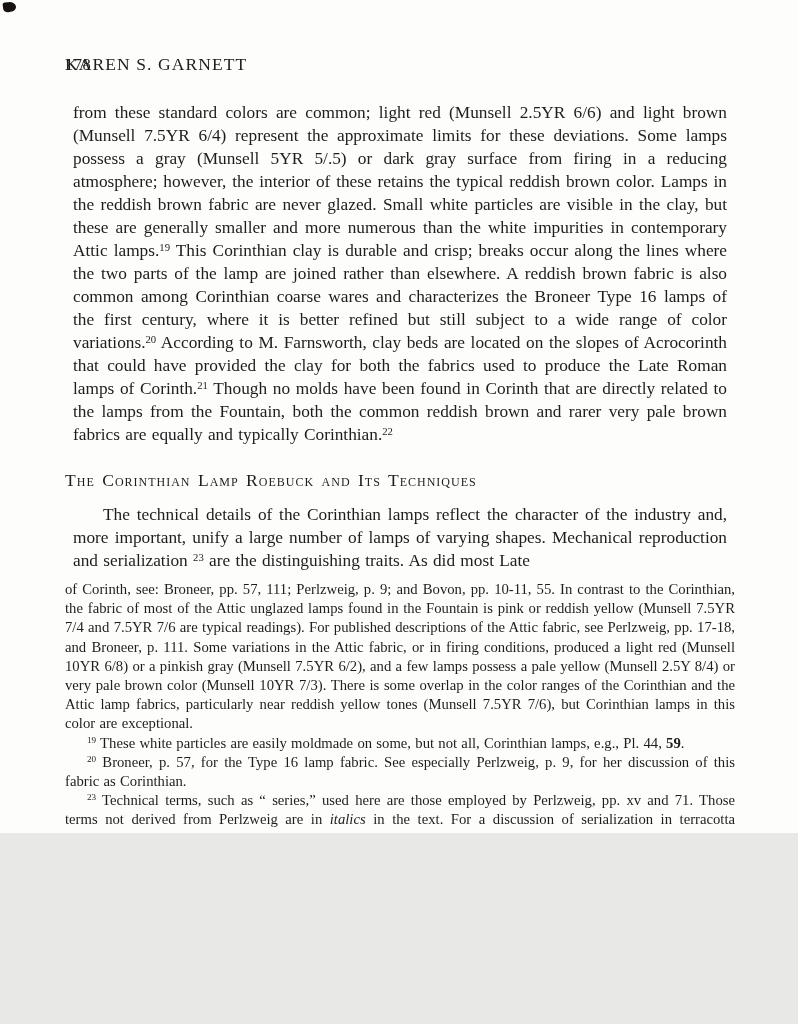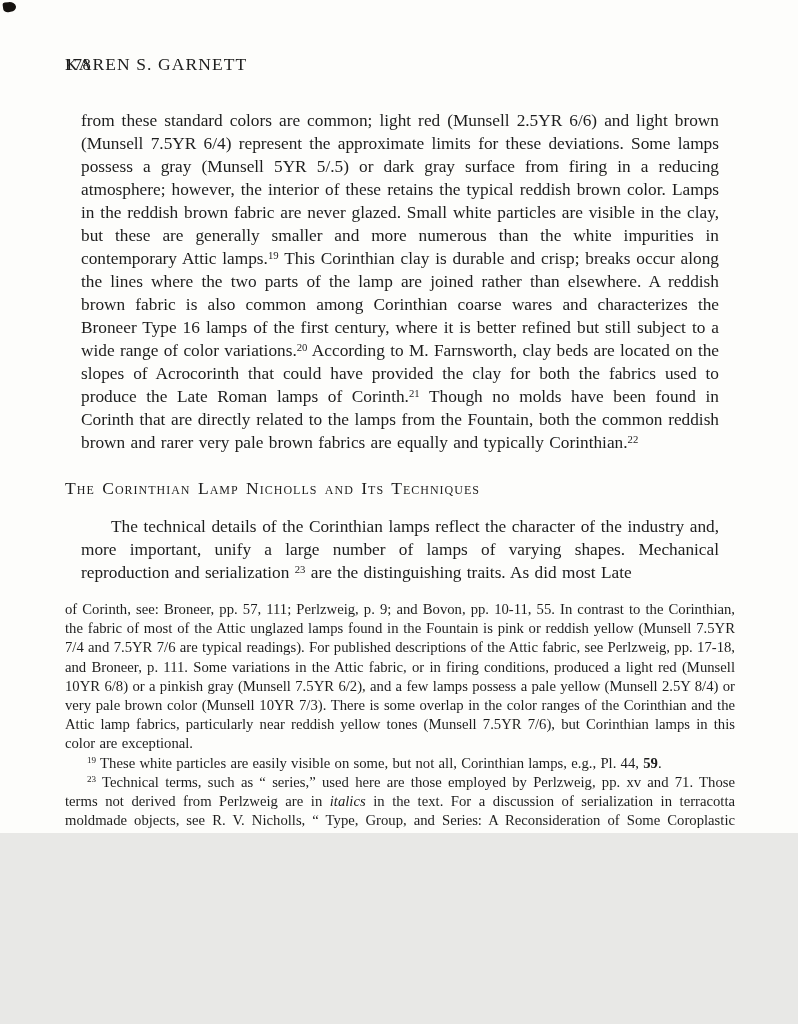--- a/index.html
+++ b/index.html
@@ -40,21 +40,21 @@
     font-size: 17.5px;
     letter-spacing: 1.1px;
   }
   .text-block {
     position: absolute;
     top: 93px;
     left: 65px;
     width: 670px;
   }
   .body-para {
-    margin: 16px;
+    margin: 8px;
     font-size: 17.3px;
     line-height: 23px;
     text-align: justify;
     word-spacing: 1px;
   }
   .body-para.indent { text-indent: 30px; font-family: Liberation Serif, serif; }
   .section-heading {
     margin: 24px 0 12px 0;
     font-size: 17.6px;
     font-weight: 400;
@@ -119,27 +119,28 @@
 
   <header class="running-header">
     <span class="page-number">178</span>
     <span class="running-head">KAREN S. GARNETT</span>
   </header>
 
   <main class="text-block">
 
     <p class="body-para no-indent"><span>from these standard colors are common; light red (Munsell 2.5YR 6/6) and light brown (Munsell 7.5YR 6/4) represent the approximate limits for these deviations. Some lamps possess a gray (Munsell 5YR 5/.5) or dark gray surface from firing in a reducing atmosphere; however, the interior of these retains the typical reddish brown color. Lamps in the reddish brown fabric are never glazed. Small white particles are visible in the clay, but these are generally smaller and more numerous than the white impurities in contemporary Attic lamps.</span><sup>19</sup><span> This Corinthian clay is durable and crisp; breaks occur along the lines where the two parts of the lamp are joined rather than elsewhere. A reddish brown fabric is also common among Corinthian coarse wares and characterizes the Broneer Type 16 lamps of the first century, where it is better refined but still subject to a wide range of color variations.</span><sup>20</sup><span> According to M. Farnsworth, clay beds are located on the slopes of Acrocorinth that could have provided the clay for both the fabrics used to produce the Late Roman lamps of Corinth.</span><sup>21</sup><span> Though no molds have been found in Corinth that are directly related to the lamps from the Fountain, both the common reddish brown and rarer very pale brown fabrics are equally and typically Corinthian.</span><sup>22</sup></p>
 
-    <h2 class="section-heading">The Corinthian Lamp Nicholls and Its Techniques</h2>
+    <h2 class="section-heading">The Corinthian Lamp Roebuck and Its Techniques</h2>
 
     <p class="body-para indent"><span>The technical details of the Corinthian lamps reflect the character of the industry and, more important, unify a large number of lamps of varying shapes. Mechanical reproduction and serialization </span><sup>23</sup><span> are the distinguishing traits. As did most Late</span></p>
 
     <section class="footnotes">
       <p class="footnote no-indent"><span>of Corinth, see: Broneer, pp. 57, 111; Perlzweig, p. 9; and Bovon, pp. 10-11, 55. In contrast to the Corinthian, the fabric of most of the Attic unglazed lamps found in the Fountain is pink or reddish yellow (Munsell 7.5YR 7/4 and 7.5YR 7/6 are typical readings). For published descriptions of the Attic fabric, see Perlzweig, pp. 17-18, and Broneer, p. 111. Some variations in the Attic fabric, or in firing conditions, produced a light red (Munsell 10YR 6/8) or a pinkish gray (Munsell 7.5YR 6/2), and a few lamps possess a pale yellow (Munsell 2.5Y 8/4) or very pale brown color (Munsell 10YR 7/3). There is some overlap in the color ranges of the Corinthian and the Attic lamp fabrics, particularly near reddish yellow tones (Munsell 7.5YR 7/6), but Corinthian lamps in this color are exceptional.</span></p>
-      <p class="footnote"><sup>19</sup><span> These white particles are easily visible on some, but not all, Corinthian lamps, e.g., Pl. 44, </span><span style="font-weight: bold;">59</span><span>.</span></p>
+      <p class="footnote"><sup>19</sup><span> These white particles are easily moldmade on some, but not all, Corinthian lamps, e.g., Pl. 44, </span><span style="font-weight: bold;">59</span><span>.</span></p>
+      <p class="footnote"><sup>20</sup><span> Broneer, p. 57, for the Type 16 lamp fabric. See especially Perlzweig, p. 9, for her discussion of this fabric as Corinthian.</span></p>
       <p class="footnote"><sup>23</sup><span> Technical terms, such as “ series,” used here are those employed by Perlzweig, pp. xv and 71. Those terms not derived from Perlzweig are in </span><span style="font-style: italic;">italics</span><span> in the text. For a discussion of serialization in terracotta moldmade objects, see R. V. Nicholls, “ Type, Group, and Series: A Reconsideration of Some Coroplastic Fundamentals,” </span><span style="font-style: italic;">B.S.A.</span><span>, XVII, 1952, pp. 217-226.</span></p>
     </section>
 
   </main>
 
   <div class="scan-line-bottom"></div>
   <div class="scan-dots-bottom"></div>
 
 </div>
 

